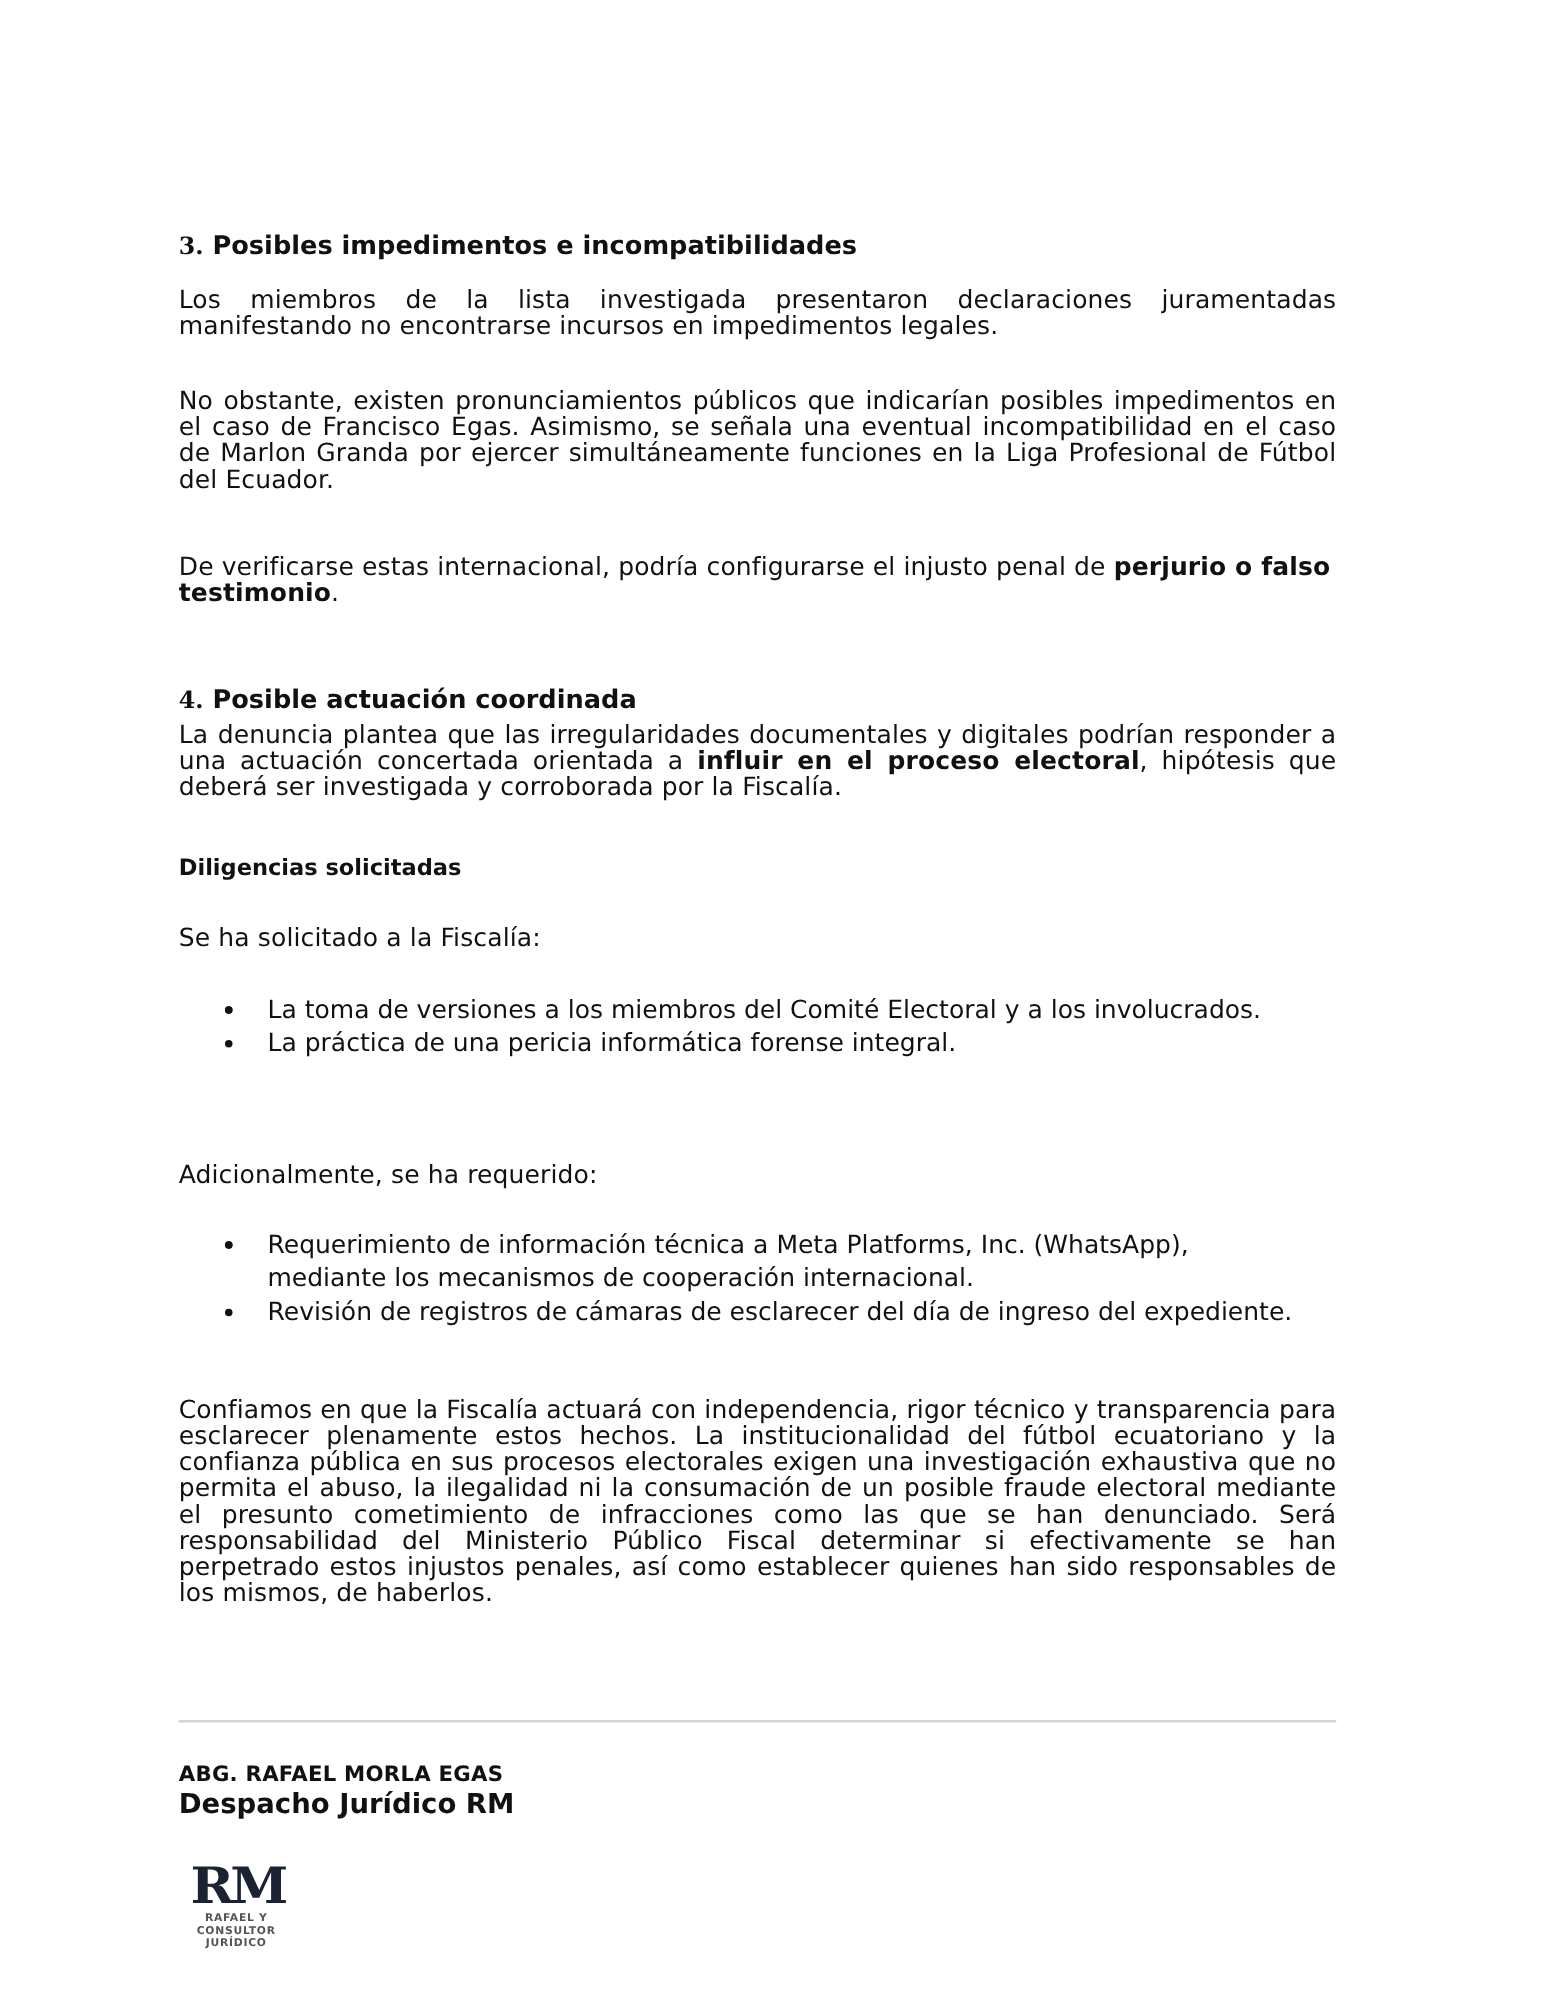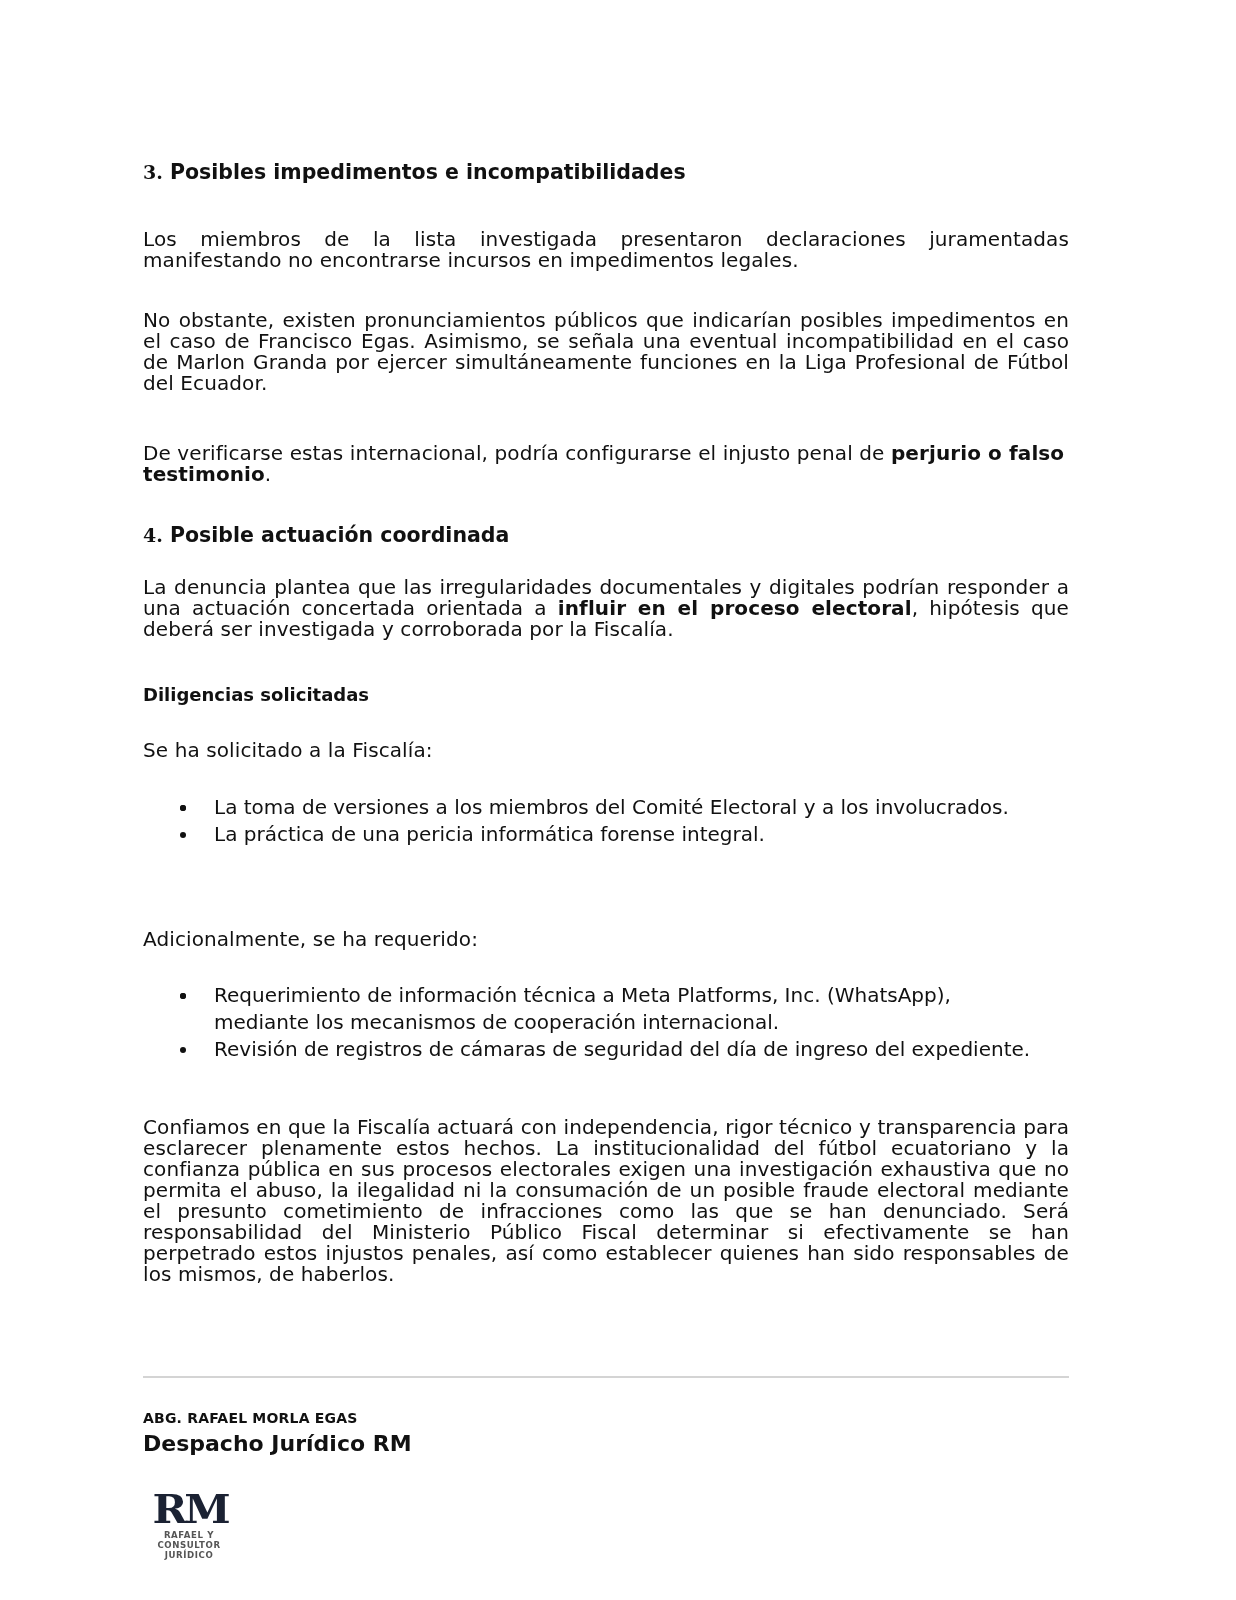--- a/index.html
+++ b/index.html
@@ -1,29 +1,29 @@
 <!DOCTYPE html>
 <html><head>
 <meta charset="utf-8">
 <style>
   html, body { margin: 0; padding: 0; background: #ffffff; }
   body { width: 1236px; height: 1600px; position: relative; overflow: hidden; color: #111; }
   .page { position: absolute; left: 143px; top: 0; width: 926px; }
   .txt { font-family: "DejaVu Sans", sans-serif; font-size: 20px; line-height: 21px; letter-spacing: 0.1px; }
   .just { text-align: justify; }
-  .sec-h { position: absolute; left: 0; font-family: "DejaVu Sans", sans-serif; font-weight: bold; font-size: 20.5px; }
+  .sec-h { position: absolute; left: 0; font-family: "DejaVu Sans", sans-serif; font-weight: bold; font-size: 20.5px; margin-top: 24px; }
   .sec-h .num { font-family: "DejaVu Serif", serif; font-weight: bold; font-size: 19px; }
   .blk { position: absolute; left: 0; width: 926px; margin: 0; }
   .bold { font-weight: bold; }
   ul.bul { position: absolute; left: 0; margin: 0; padding: 0; list-style: none; width: 980px; }
   ul.bul li { position: relative; padding-left: 71px; font-family: "DejaVu Sans", sans-serif; font-size: 20px; line-height: 27px; }
   ul.bul li .dot { position: absolute; left: 37px; top: 11px; width: 6px; height: 6px; border-radius: 50%; background: #111; }
   .h2 { position: absolute; left: 0; font-family: "DejaVu Sans", sans-serif; font-weight: bold; font-size: 18px; }
   .rule { position: absolute; left: 0; width: 926px; height: 2px; background: #d4d4d4; }
-  .sig-name { position: absolute; left: 0; font-family: "DejaVu Sans", sans-serif; font-weight: bold; font-size: 14px; letter-spacing: 0.2px; }
+  .sig-name { position: absolute; left: 0; font-family: "DejaVu Sans", sans-serif; font-weight: bold; font-size: 17px; letter-spacing: 0.2px; }
   .sig-firm { position: absolute; left: 0; font-family: "DejaVu Sans", sans-serif; font-weight: bold; font-size: 22px; }
   .logo { position: absolute; left: 0; width: 92px; height: 76px; }
   .logo .rm { position: absolute; left: 2px; top: -2px; width: 90px; text-align: center; font-family: "DejaVu Serif", serif; font-weight: bold; font-size: 40px; color: #1b2233; letter-spacing: -3px; line-height: 48px; transform: scaleX(1.05); }
   .logo .sub { position: absolute; left: 0; width: 92px; text-align: center; font-family: "DejaVu Sans", sans-serif; font-weight: bold; font-size: 8.6px; color: #555; line-height: 9.5px; letter-spacing: 0.6px; }
 </style>
 </head>
 <body>
 
 <div class="page">
 
@@ -53,21 +53,21 @@
     <li><span class="dot"></span></li>
     <li><span class="dot"></span><span>La toma de versiones a los miembros del Comité Electoral y a los involucrados.</span></li>
     <li><span class="dot"></span><span>La práctica de una pericia informática forense integral.</span></li>
   </ul>
 
   <p class="blk txt" style="top:929px;">Adicionalmente, se ha requerido:</p>
 
   <ul class="bul" style="top:982px;">
     <li><span class="dot"></span></li>
     <li style="width:820px;"><span class="dot"></span><span>Requerimiento de información técnica a Meta Platforms, Inc. (WhatsApp), mediante los mecanismos de cooperación internacional.</span></li>
-    <li><span class="dot"></span><span>Revisión de registros de cámaras de seguridad del día de ingreso del expediente.</span></li>
+    <li><span class="dot"></span><span>Revisión de registros de cámaras de esclarecer del día de ingreso del expediente.</span></li>
   </ul>
 
   <p class="blk txt just" style="top:1117px;">Confiamos en que la Fiscalía actuará con independencia, rigor técnico y transparencia para esclarecer plenamente estos hechos. La institucionalidad del fútbol ecuatoriano y la confianza pública en sus procesos electorales exigen una investigación exhaustiva que no permita el abuso, la ilegalidad ni la consumación de un posible fraude electoral mediante el presunto cometimiento de infracciones como las que se han denunciado. Será responsabilidad del Ministerio Público Fiscal determinar si efectivamente se han perpetrado estos injustos penales, así como establecer quienes han sido responsables de los mismos, de haberlos.</p>
 
   <div class="rule" style="top:1376px;"></div>
 
   <div class="sig-name" style="top:1410px;">ABG. RAFAEL MORLA EGAS</div>
   <div class="sig-firm" style="top:1431px;">Despacho Jurídico RM</div>
 
   <div class="logo" style="top:1487px;">

